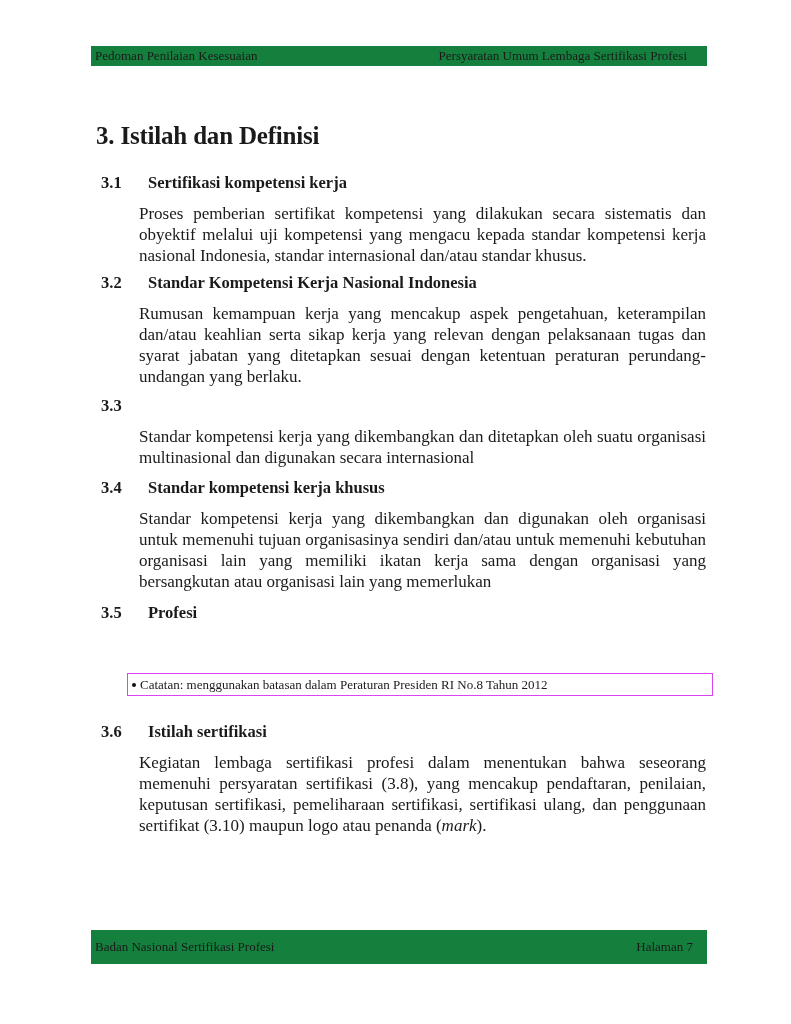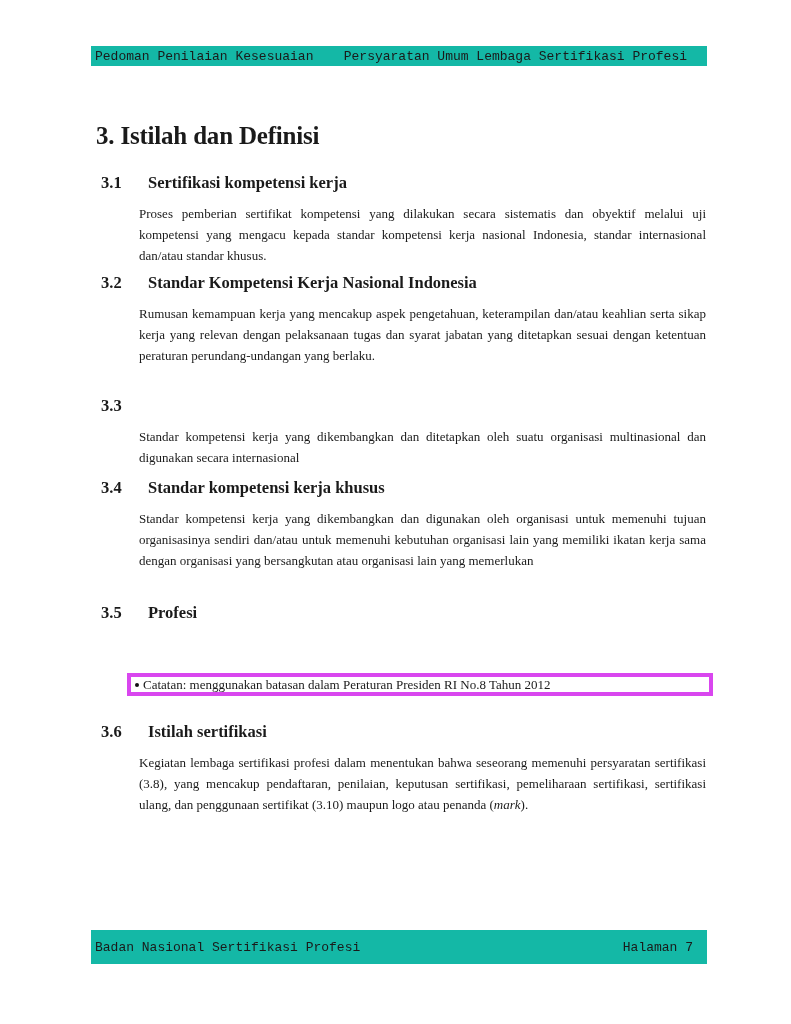--- a/index.html
+++ b/index.html
@@ -12,28 +12,27 @@
       height: 1024px;
       position: relative;
       overflow: hidden;
       font-family: "Liberation Serif", "DejaVu Serif", serif;
       color: #1a1a1a;
     }
     .page-header, .page-footer {
       position: absolute;
       left: 91px;
       width: 616px;
-      background: #14b8a6;
+      background: #15803d;
       display: flex;
       justify-content: space-between;
       align-items: center;
       font-size: 13px;
       box-sizing: border-box;
       padding: 0 4px;
-      font-family: Liberation Mono, monospace;
     }
     .page-header {
       top: 46px;
       height: 20px;
     }
     .page-header .right { padding-right: 16px; }
     .page-footer {
       top: 930px;
       height: 34px;
     }
@@ -61,34 +60,34 @@
       height: 22px;
       line-height: 22px;
       margin: 9px;
     }
     .section-number {
       width: 47px;
       flex: none;
     }
     .section-body {
       margin: 6px 0 0 47px;
-      font-size: 13px;
+      font-size: 17px;
       line-height: 21px;
       text-align: justify;
       text-align-last: left;
     }
     .section-body em { font-style: italic; }
 
     .note-box {
       position: absolute;
       left: 127px;
       top: 673px;
       width: 586px;
       height: 23px;
-      border: 4px solid #d946ef;
+      border: 1px solid #d946ef;
       box-sizing: border-box;
       font-size: 13px;
       line-height: 21px;
       padding-left: 4px;
       display: flex;
       align-items: center;
     }
     .bullet {
       display: inline-block;
       width: 4px;

